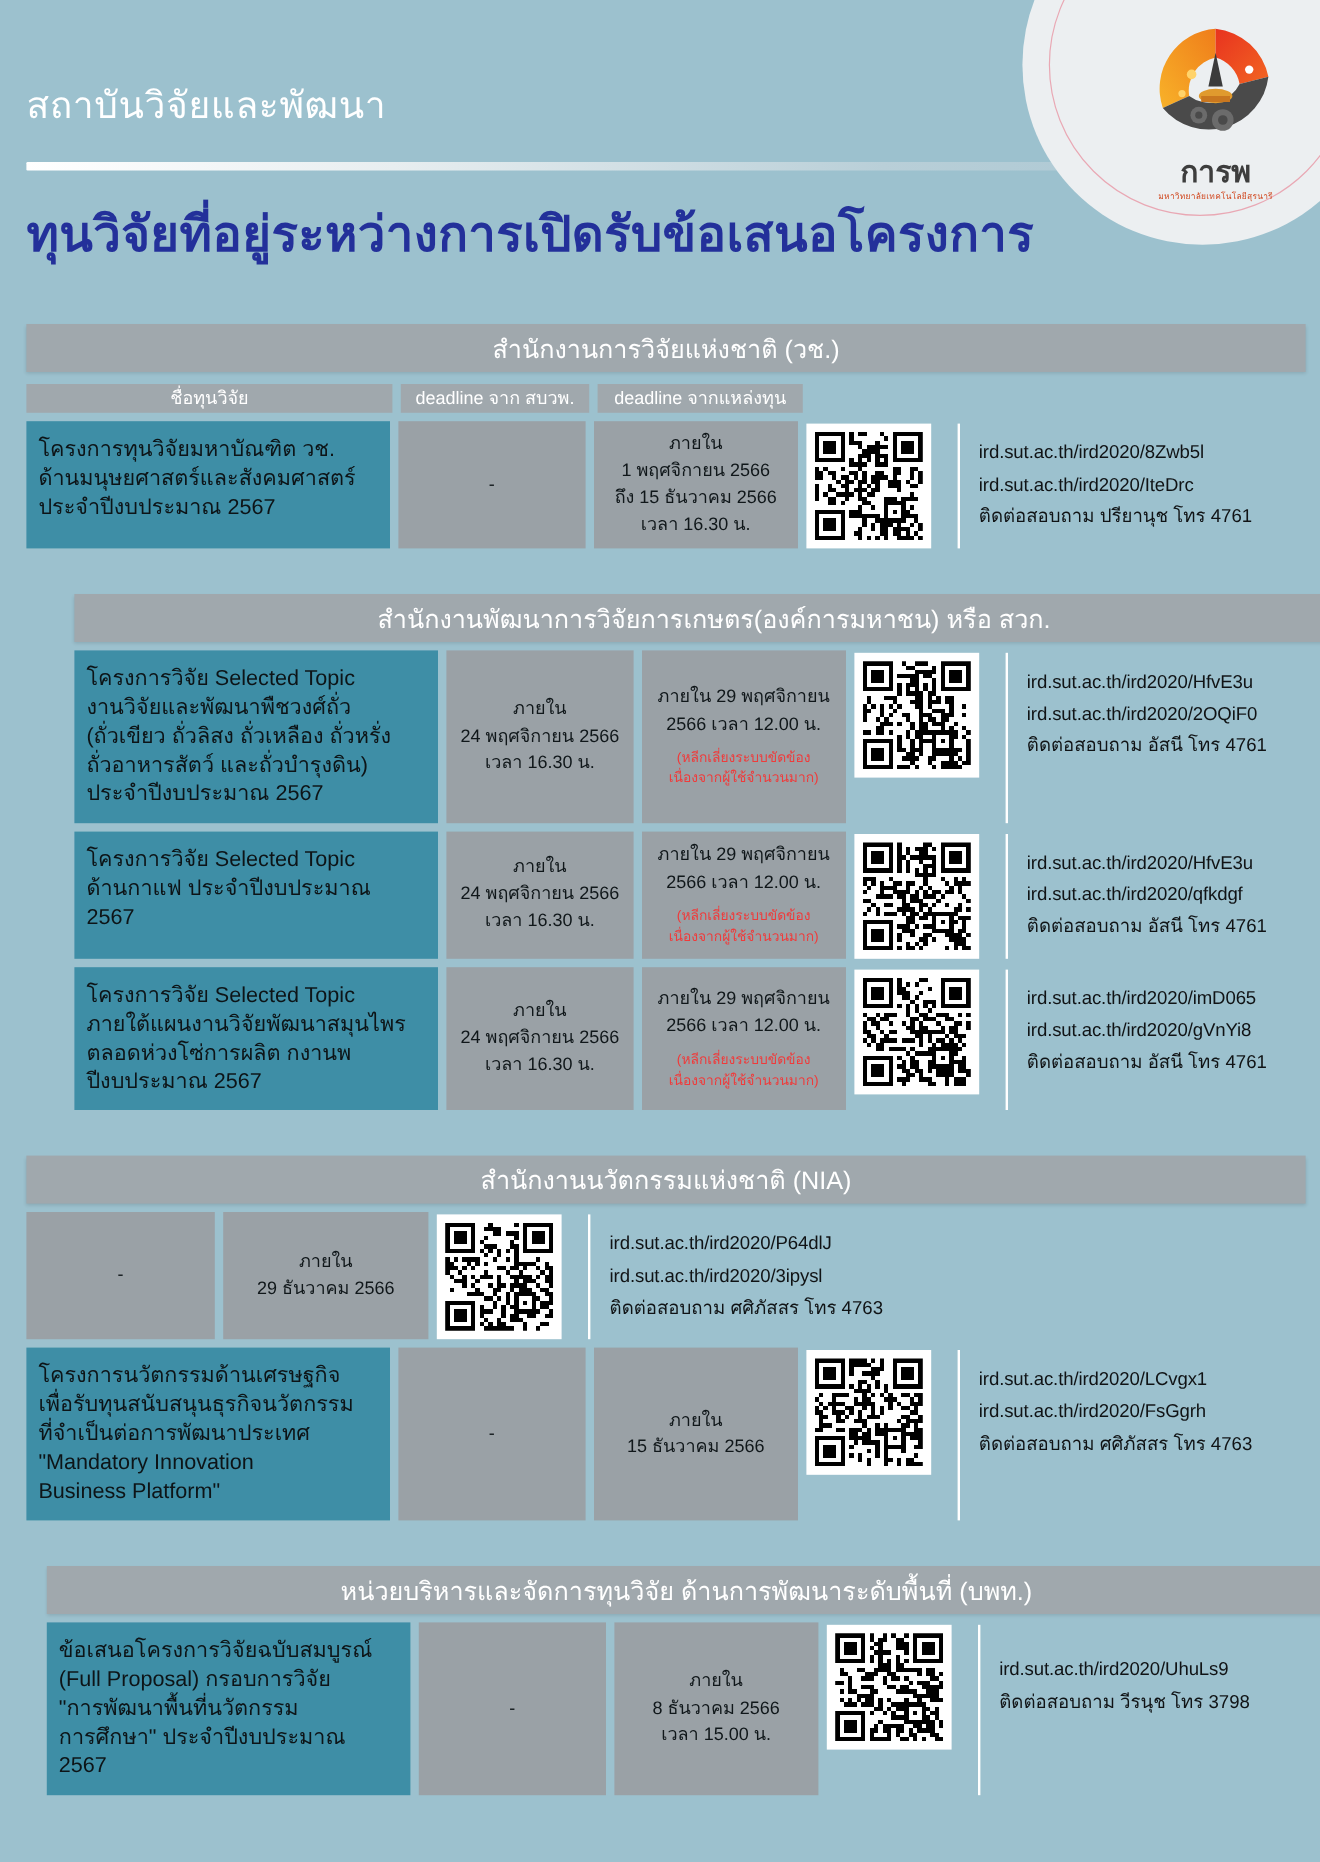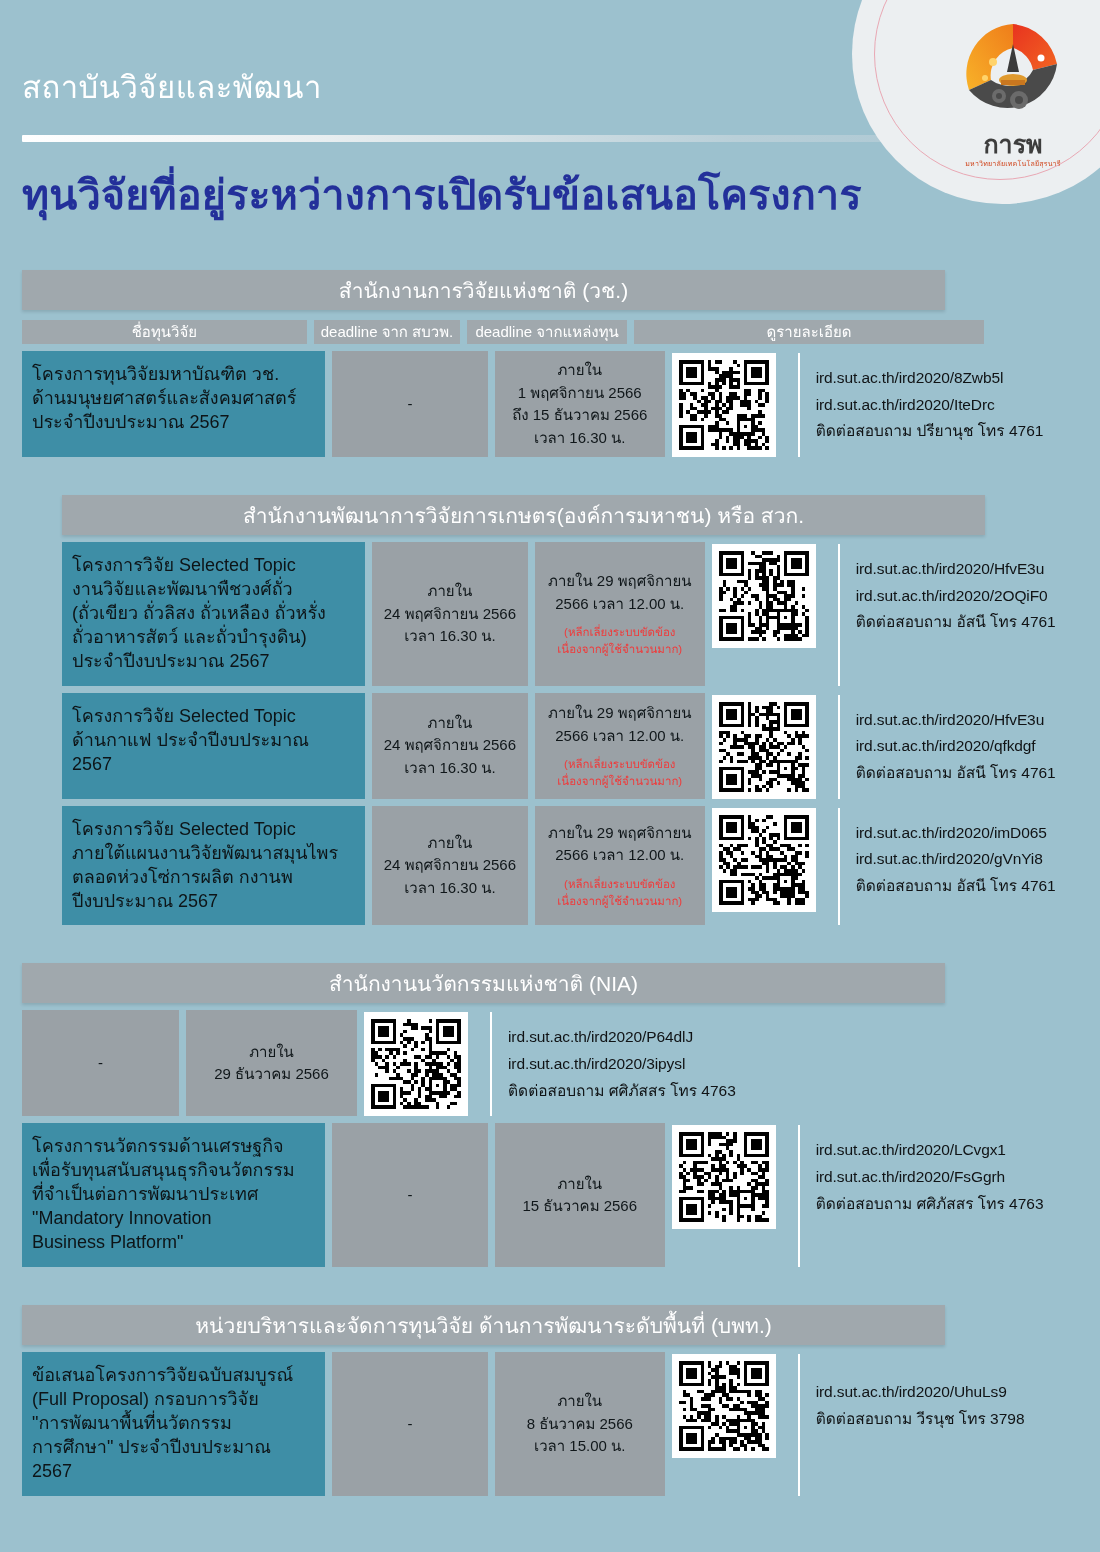--- a/index.html
+++ b/index.html
@@ -52,21 +52,21 @@
   }
   .logo-text {
     text-align: center; font-size: 25px; font-weight: bold;
     color: #3d3d3d; line-height: 1; margin-top: 2px;
   }
   .logo-sub {
     text-align: center; font-size: 7px; color: #d0451c;
     margin-top: 1px; letter-spacing: .2px;
   }
   .section-header {
-    margin-left: 22px; width: 923px; height: 40px;
+    margin-left: 22px; width: 1066px; height: 40px;
     background: #a0a8ad;
     color: #ffffff; font-size: 21px;
     display: flex; align-items: center; justify-content: center;
     box-shadow: 0 2px 3px rgba(0,0,0,.12);
   }
   .col-headers {
     margin-left: 22px; width: 962px;
     display: flex; gap: 7px; margin-top: 10px; align-items: center;
   }
   .col-head {
@@ -166,21 +166,20 @@
   </div>
 </div>
 
 <div id="sections-root">
     <div class="section-block" style="margin-top: 22px;">
       <div class="section-header">สำนักงานการวิจัยแห่งชาติ (วช.)</div>
       <div class="col-headers">
       <div class="col-head ch-title">ชื่อทุนวิจัย</div>
       <div class="col-head ch-d1">deadline จาก สบวพ.</div>
       <div class="col-head ch-d2">deadline จากแหล่งทุน</div>
-      <div class="col-head ch-detail">ดูรายละเอียด</div>
     </div>
       <div class="row">
       <div class="cell-title">
           <div>โครงการทุนวิจัยมหาบัณฑิต วช.</div>
           <div>ด้านมนุษยศาสตร์และสังคมศาสตร์</div>
           <div>ประจำปีงบประมาณ 2567</div>
         </div>
       <div class="cell-d1">
           <div>-</div>
         </div>
@@ -2197,21 +2196,21 @@
           </div>
         <div class="detail-sep"></div>
         <div class="detail-lines">
           <div class="url">ird.sut.ac.th/ird2020/LCvgx1</div>
             <div class="url">ird.sut.ac.th/ird2020/FsGgrh</div>
           <div class="contact">ติดต่อสอบถาม ศศิภัสสร โทร 4763</div>
         </div>
       </div>
     </div>
     </div>
-    <div class="section-block" style="margin-top: 38px;">
+    <div class="section-block" style="margin-top: 38px; margin-left: 17px;">
       <div class="section-header">หน่วยบริหารและจัดการทุนวิจัย ด้านการพัฒนาระดับพื้นที่ (บพท.)</div>
       <div class="row">
       <div class="cell-title">
           <div>ข้อเสนอโครงการวิจัยฉบับสมบูรณ์</div>
           <div>(Full Proposal) กรอบการวิจัย</div>
           <div>"การพัฒนาพื้นที่นวัตกรรม</div>
           <div>การศึกษา" ประจำปีงบประมาณ</div>
           <div>2567</div>
         </div>
       <div class="cell-d1">

